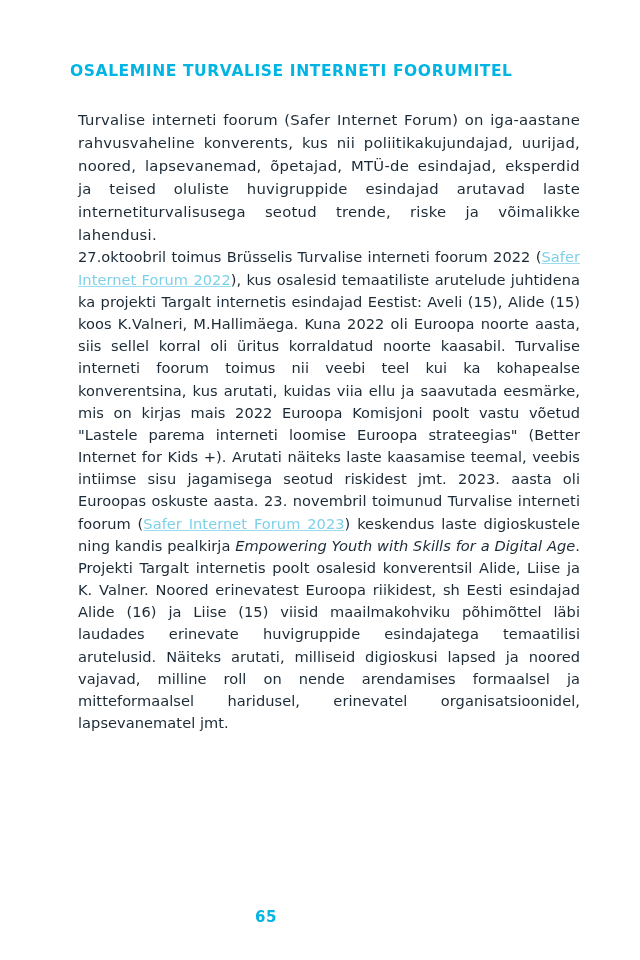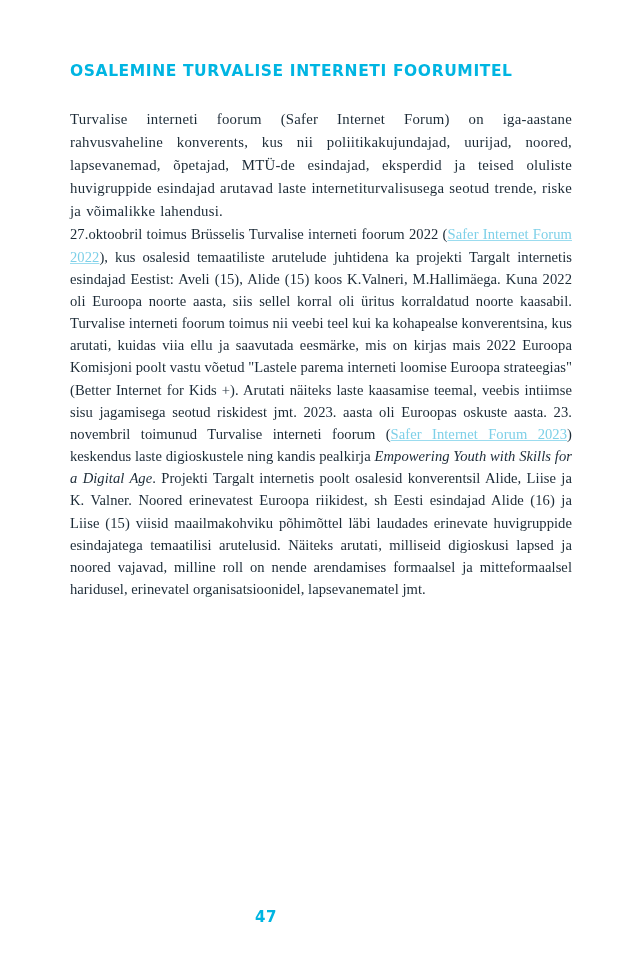--- a/index.html
+++ b/index.html
@@ -27,24 +27,23 @@
     top: 62px;
     width: 500px;
     font-size: 15.5px;
     font-weight: bold;
     letter-spacing: 0.6px;
     color: #00b5e2;
     line-height: 1.2;
   }
   .body-col {
     position: absolute;
-    left: 70px;
+    left: 78px;
     top: 108px;
     width: 502px;
-    font-family: Liberation Serif, serif;
   }
   p {
     margin: 0;
     color: #1b2a36;
     font-size: 14.6px;
     line-height: 1.52;
     text-align: justify;
     -webkit-hyphens: manual;
     hyphens: manual;
   }
@@ -85,15 +84,15 @@
   <div class="heading">OSALEMINE TURVALISE INTERNETI FOORUMITEL</div>
 
   <div class="body-col">
 
     <p class="para-1">Turvalise interneti foorum (Safer Internet Forum) on iga-aastane rahvusvaheline konverents, kus nii poliitikakujundajad, uurijad, noored, lapsevanemad, õpetajad, MTÜ-de esindajad, eksperdid ja teised oluliste huvigruppide esindajad arutavad laste internetiturvalisusega seotud trende, riske ja võimalikke lahendusi.</p>
 
     <p class="para-2"><span>27.oktoobril toimus Brüsselis Turvalise interneti foorum 2022 (</span><a class="link" href="#">Safer Internet Forum 2022</a><span>), kus osalesid temaatiliste arutelude juhtidena ka projekti Targalt internetis esindajad Eestist: Aveli (15), Alide (15) koos K.Valneri, M.Hallimäega. Kuna 2022 oli Euroopa noorte aasta, siis sellel korral oli üritus korraldatud noorte kaasabil. Turvalise interneti foorum toimus nii veebi teel kui ka kohapealse konverentsina, kus arutati, kuidas viia ellu ja saavutada eesmärke, mis on kirjas mais 2022 Euroopa Komisjoni poolt vastu võetud "Lastele parema interneti loomise Euroopa strateegias" (Better Internet for Kids +). Arutati näiteks laste kaasamise teemal, veebis intiimse sisu jagamisega seotud riskidest jmt. 2023. aasta oli Euroopas oskuste aasta. 23. novembril toimunud Turvalise interneti foorum (</span><a class="link" href="#">Safer Internet Forum 2023</a><span>) keskendus laste digioskustele ning kandis pealkirja </span><span class="ital">Empowering Youth with Skills for a Digital Age</span><span>. Projekti Targalt internetis poolt osalesid konverentsil Alide, Liise ja K. Valner. Noored erinevatest Euroopa riikidest, sh Eesti esindajad Alide (16) ja Liise (15) viisid maailmakohviku põhimõttel läbi laudades erinevate huvigruppide esindajatega temaatilisi arutelusid. Näiteks arutati, milliseid digioskusi lapsed ja noored vajavad, milline roll on nende arendamises formaalsel ja mitteformaalsel haridusel, erinevatel organisatsioonidel, lapsevanematel jmt.</span></p>
 
   </div>
 
-  <div class="folio">47</div>
+  <div class="folio">65</div>
 
 </div>
 
 </body></html>

